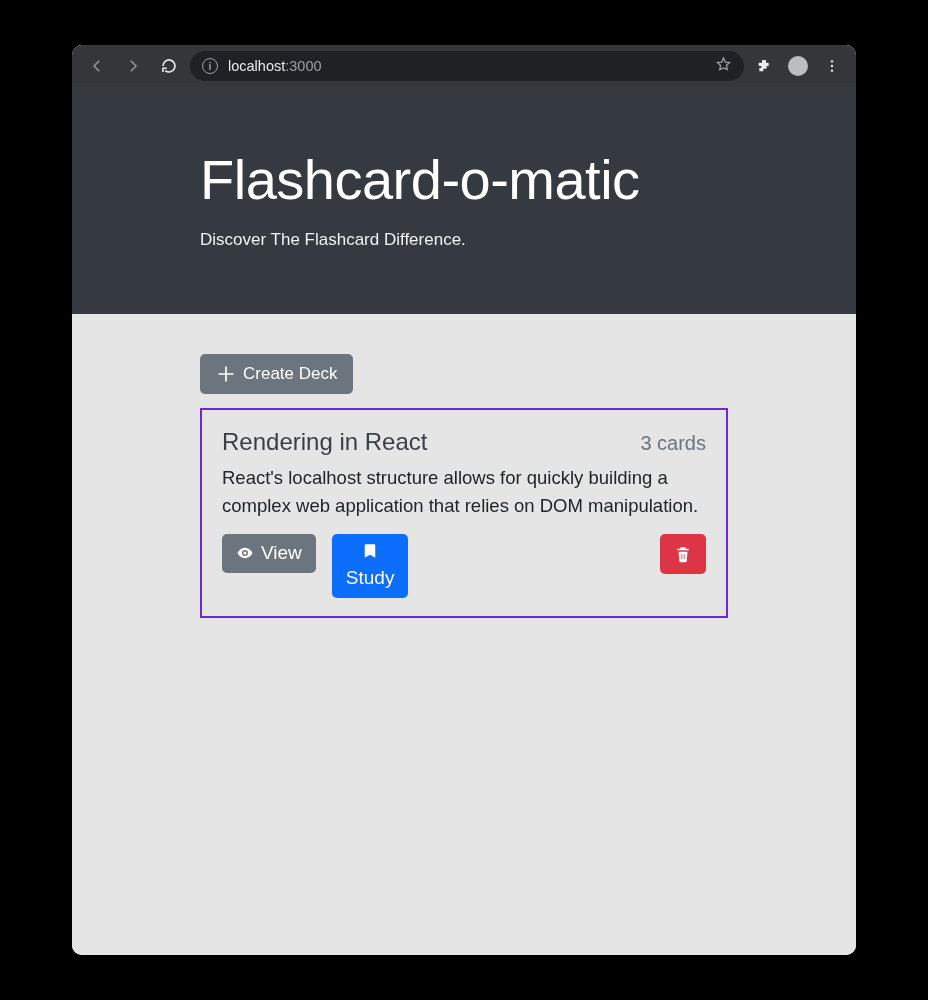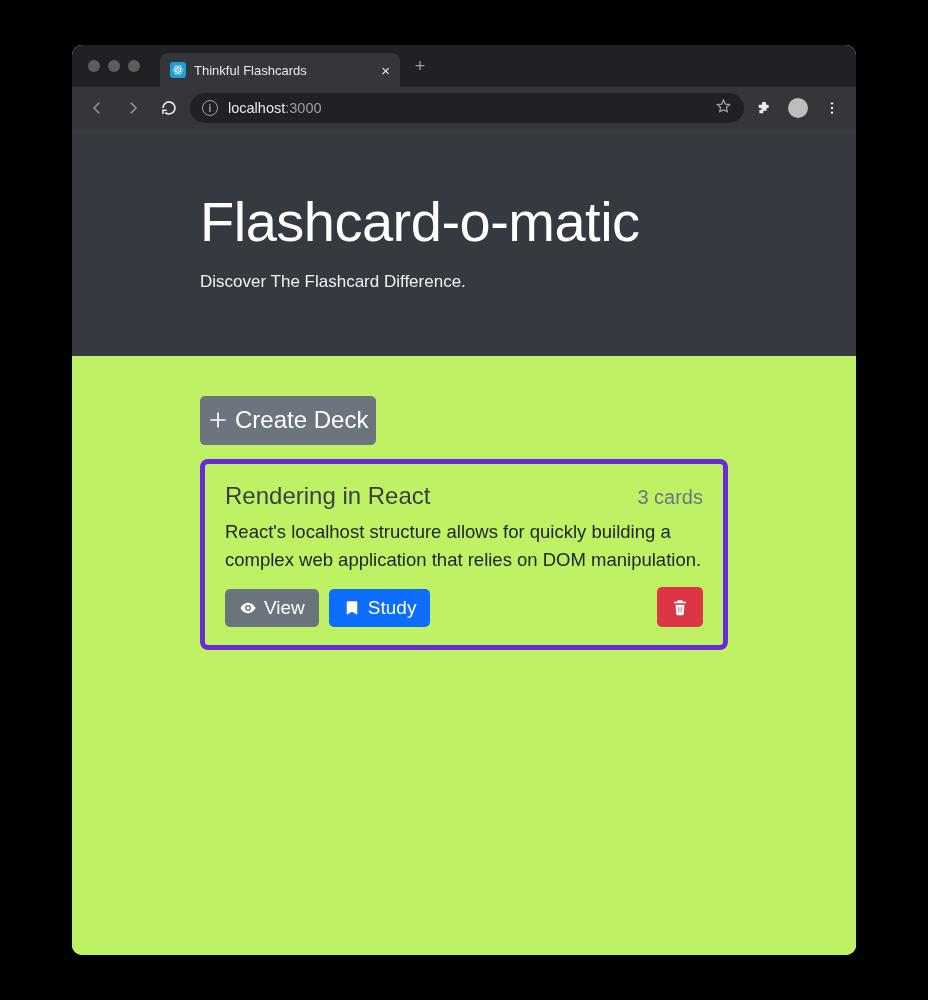--- a/index.html
+++ b/index.html
@@ -119,21 +119,21 @@
   .ext-btn svg { width: 16px; height: 16px; fill: #e8eaed; }
   .avatar span {
     width: 20px; height: 20px; border-radius: 50%; background: #bcbdbe;
     display: block;
   }
   .kebab svg { width: 16px; height: 16px; fill: #e8eaed; }
 
   
   .viewport {
     flex: 1;
-    background: #bef264;
+    background: #e5e5e5;
     overflow: auto;
     color: #212529;
   }
   .jumbo {
     background: #343a40;
     color: #fff;
     padding: 60px 0 64px 0;
   }
   .container {
     max-width: 560px;
@@ -161,29 +161,29 @@
     font-size: 19px;
     padding: 8px 14px;
     border-radius: 5px;
     border: none;
     cursor: pointer;
     color: #fff;
     line-height: 1.2;
   }
   .btn svg { width: 18px; height: 18px; fill: currentColor; }
   .btn-secondary { background: #6c757d; }
-  .btn-primary   { background: #0d6efd; }
+  .btn-primary   { background: #0d6efd; flex-direction: column; }
   .btn-danger    { background: #dc3545; }
-  .btn-lg { font-size: 24px; padding: 10px 8px; }
+  .btn-lg { font-size: 17px; padding: 10px 16px; }
   .btn-lg svg { width: 20px; height: 20px; }
 
   .card {
     margin-top: 14px;
-    border: 5px solid #6d28d9;
-    border-radius: 8px;
+    border: 2px solid #6d28d9;
+    border-radius: 0;
     padding: 18px 20px 18px 20px;
   }
   .card-head {
     display: flex;
     align-items: baseline;
     justify-content: space-between;
   }
   .card-head h2 {
     font-size: 24px;
     font-weight: 500;
@@ -195,54 +195,32 @@
   }
   .card p.desc {
     margin-top: 8px;
     font-size: 18.5px;
     line-height: 1.5;
     color: #212529;
   }
   .card-actions {
     margin-top: 14px;
     display: flex;
-    gap: 10px;
-    align-items: flex-end;
+    gap: 16px;
+    align-items: flex-start;
   }
   .card-actions .spacer { flex: 1; }
   .btn-icon-only { padding: 10px 14px; }
   .btn-icon-only svg { width: 18px; height: 20px; }
 </style>
 </head>
 <body>
 
 <div class="window">
 
-  <div class="tabstrip">
-    <div class="traffic-lights">
-      <span></span>
-      <span></span>
-      <span></span>
-    </div>
-    <div class="tab">
-      <span class="favicon">
-        <svg viewBox="0 0 24 24">
-            <g fill="none" stroke="#fff" stroke-width="1.4">
-          <ellipse cx="12" cy="12" rx="10" ry="4"></ellipse>
-          <ellipse cx="12" cy="12" rx="10" ry="4" transform="rotate(60 12 12)"></ellipse>
-          <ellipse cx="12" cy="12" rx="10" ry="4" transform="rotate(120 12 12)"></ellipse>
-        </g>
-            <circle cx="12" cy="12" r="1.6" fill="#fff"></circle>
-          </svg>
-      </span>
-      <span class="title">Thinkful Flashcards</span>
-      <span class="close">×</span>
-    </div>
-    <div class="newtab">+</div>
-  </div>
 
   <div class="toolbar">
     <div class="nav-btn dim">
       <svg viewBox="0 0 24 24" fill="none" stroke="currentColor" stroke-width="2.2">
           <path d="M15 5l-7 7 7 7"></path>
         </svg>
     </div>
     <div class="nav-btn dim">
       <svg viewBox="0 0 24 24" fill="none" stroke="currentColor" stroke-width="2.2">
           <path d="M9 5l7 7-7 7"></path>

